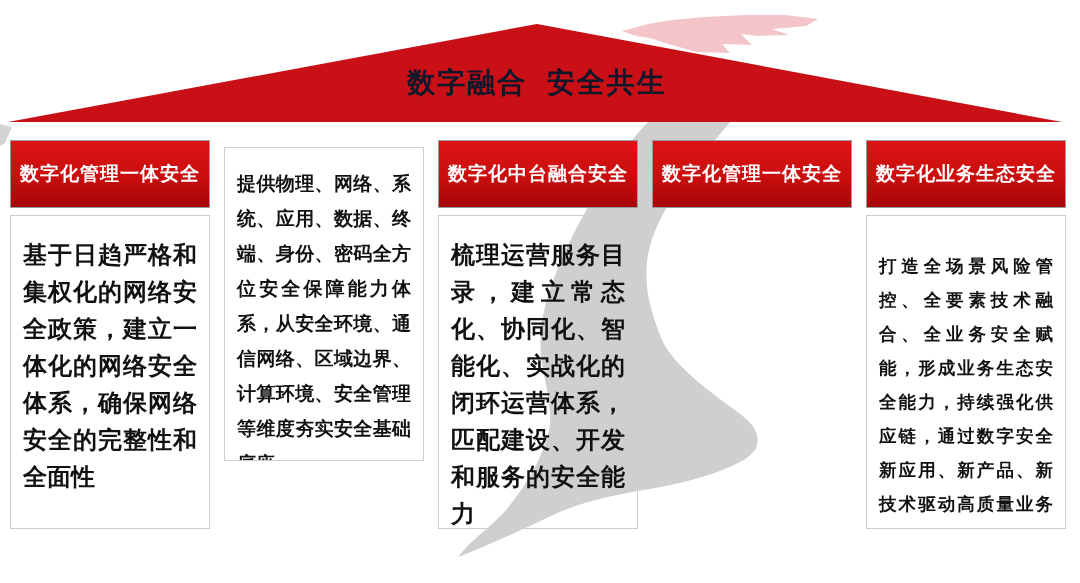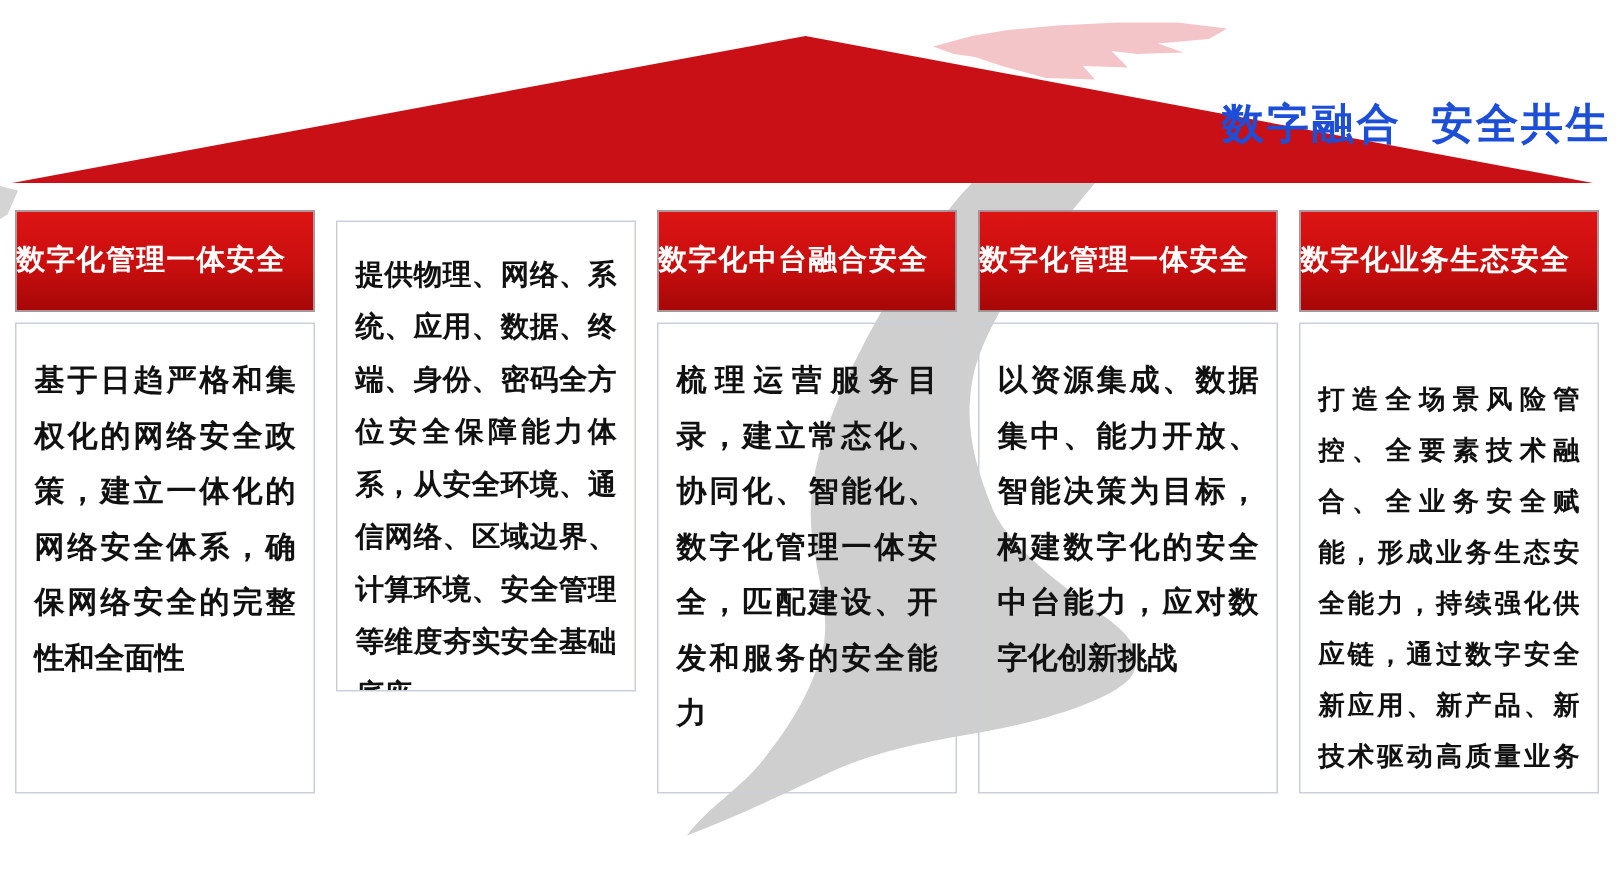--- a/index.html
+++ b/index.html
@@ -24,23 +24,23 @@
   .decor-svg{
     position:absolute;left:0;top:0;width:1080px;height:583px;
     z-index:0;pointer-events:none;
   }
   .roof-svg{
     position:absolute;left:0;top:0;width:1080px;height:130px;
     z-index:1;pointer-events:none;
   }
   .roof-title{
     position:absolute;top:64px;left:0;width:1074px;
-    text-align:right;
+    text-align:center;
     z-index:2;
-    color:#1d4ed8;
+    color:#0f172a;
     font-size:28px;
     font-weight:bold;
     letter-spacing:2px;
     white-space:pre;
   }
   .columns{
     position:absolute;left:10px;top:140px;
     width:1056px;
     display:flex;
     gap:14px;
@@ -49,37 +49,38 @@
   .column{flex:1 1 0;min-width:0;}
   .col-header{
     box-sizing:border-box;
     height:68px;
     border:1px solid var(--header-border);
     background:linear-gradient(180deg,var(--red-header-top) 0%,var(--red-header-mid) 55%,var(--red-header-bottom) 100%);
     color:#ffffff;
     font-weight:bold;
     font-size:19px;
     line-height:66px;
+    text-align:center;
     letter-spacing:1px;
     white-space:nowrap;
   }
   .col-body{
     box-sizing:border-box;
     margin-top:7px;
     height:314px;
     border:1px solid var(--body-border);
     background:transparent;
     padding:20px 12px 0 12px;
     overflow:hidden;
   }
   .col-body p{
     margin:0;
     color:var(--text-dark);
     font-weight:bold;
-    font-size:20px;
+    font-size:24px;
     line-height:37px;
     text-align:justify;
     text-justify:inter-character;
   }
   .column:nth-child(2) .col-body p{font-size:19px;line-height:35px;}
   .column:nth-child(2) .col-body{padding-top:18px;}
   .column:nth-child(5) .col-body p{font-size:17.5px;line-height:34px;}
   .column:nth-child(5) .col-body{padding-top:33px;}
 </style>
 </head>
@@ -129,29 +130,26 @@
 
     <div class="column">
       <div class="col-body">
         <p>提供物理、网络、系统、应用、数据、终端、身份、密码全方位安全保障能力体系，从安全环境、通信网络、区域边界、计算环境、安全管理等维度夯实安全基础底座</p>
       </div>
     </div>
 
     <div class="column">
       <div class="col-header">数字化中台融合安全</div>
       <div class="col-body">
-        <p>梳理运营服务目录，建立常态化、协同化、智能化、数字化管理一体安全，匹配建设、开发和服务的安全能力</p>
+        <p>梳理运营服务目录，建立常态化、协同化、智能化、实战化的闭环运营体系，匹配建设、开发和服务的安全能力</p>
       </div>
     </div>
 
     <div class="column">
       <div class="col-header">数字化管理一体安全</div>
-      <div class="col-body">
-        <p>以资源集成、数据集中、能力开放、智能决策为目标，构建数字化的安全中台能力，应对数字化创新挑战</p>
-      </div>
     </div>
 
     <div class="column">
       <div class="col-header">数字化业务生态安全</div>
       <div class="col-body">
         <p>打造全场景风险管控、全要素技术融合、全业务安全赋能，形成业务生态安全能力，持续强化供应链，通过数字安全新应用、新产品、新技术驱动高质量业务发展</p>
       </div>
     </div>
 
   </div>

